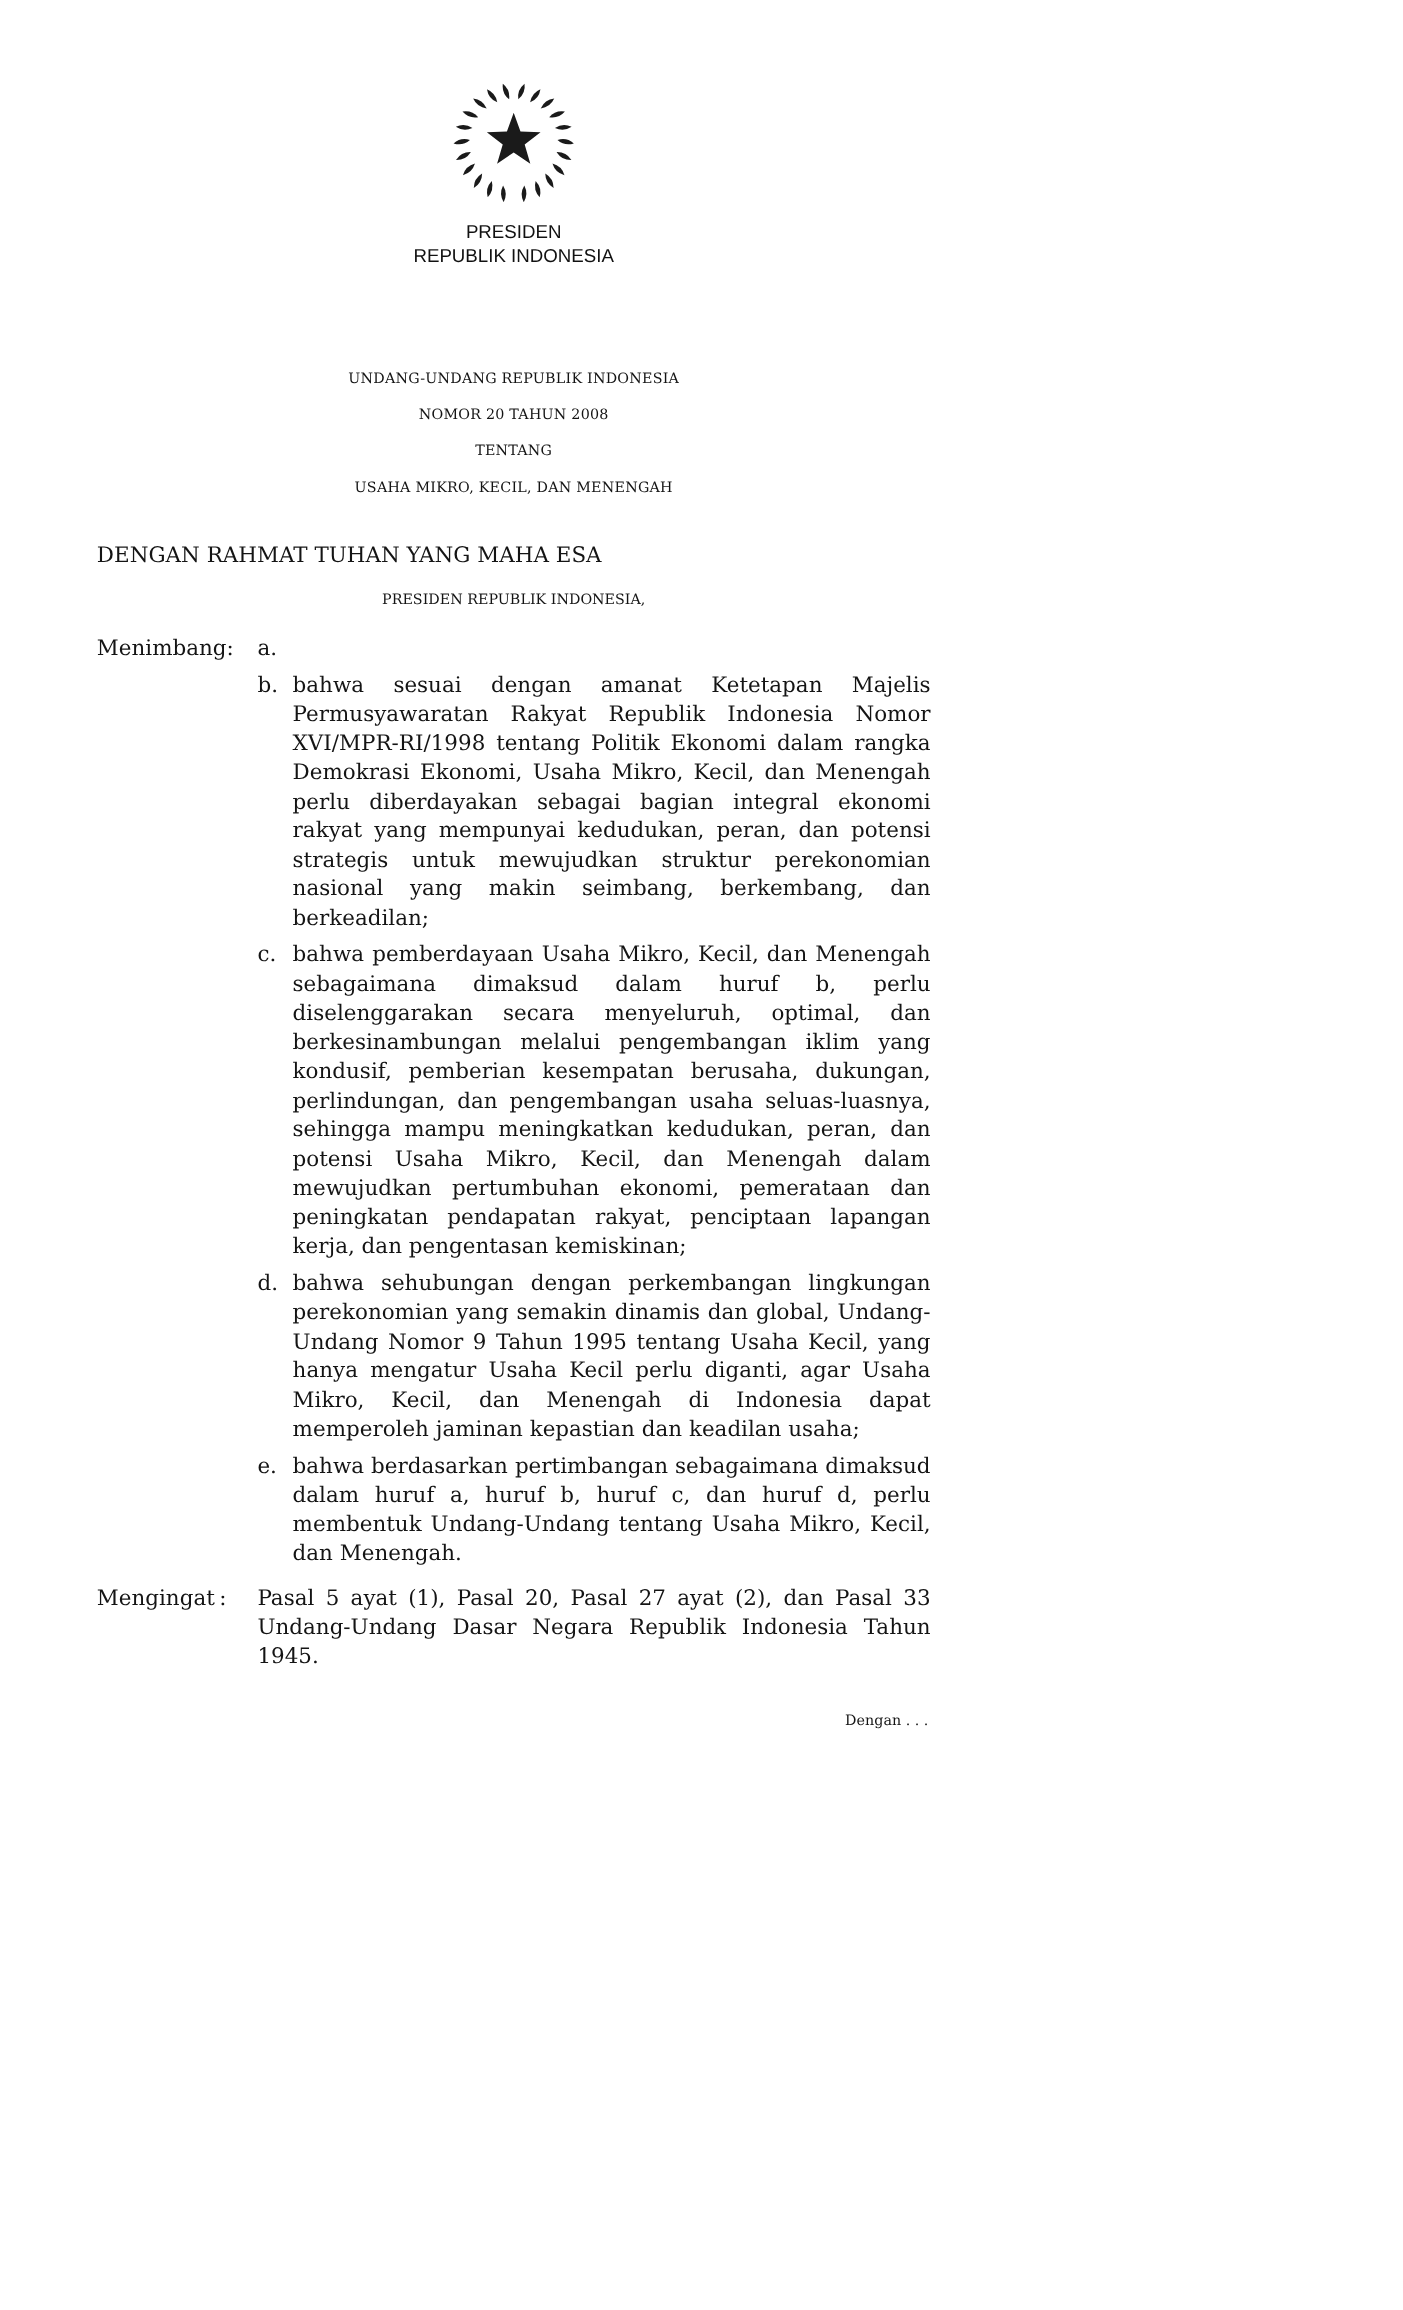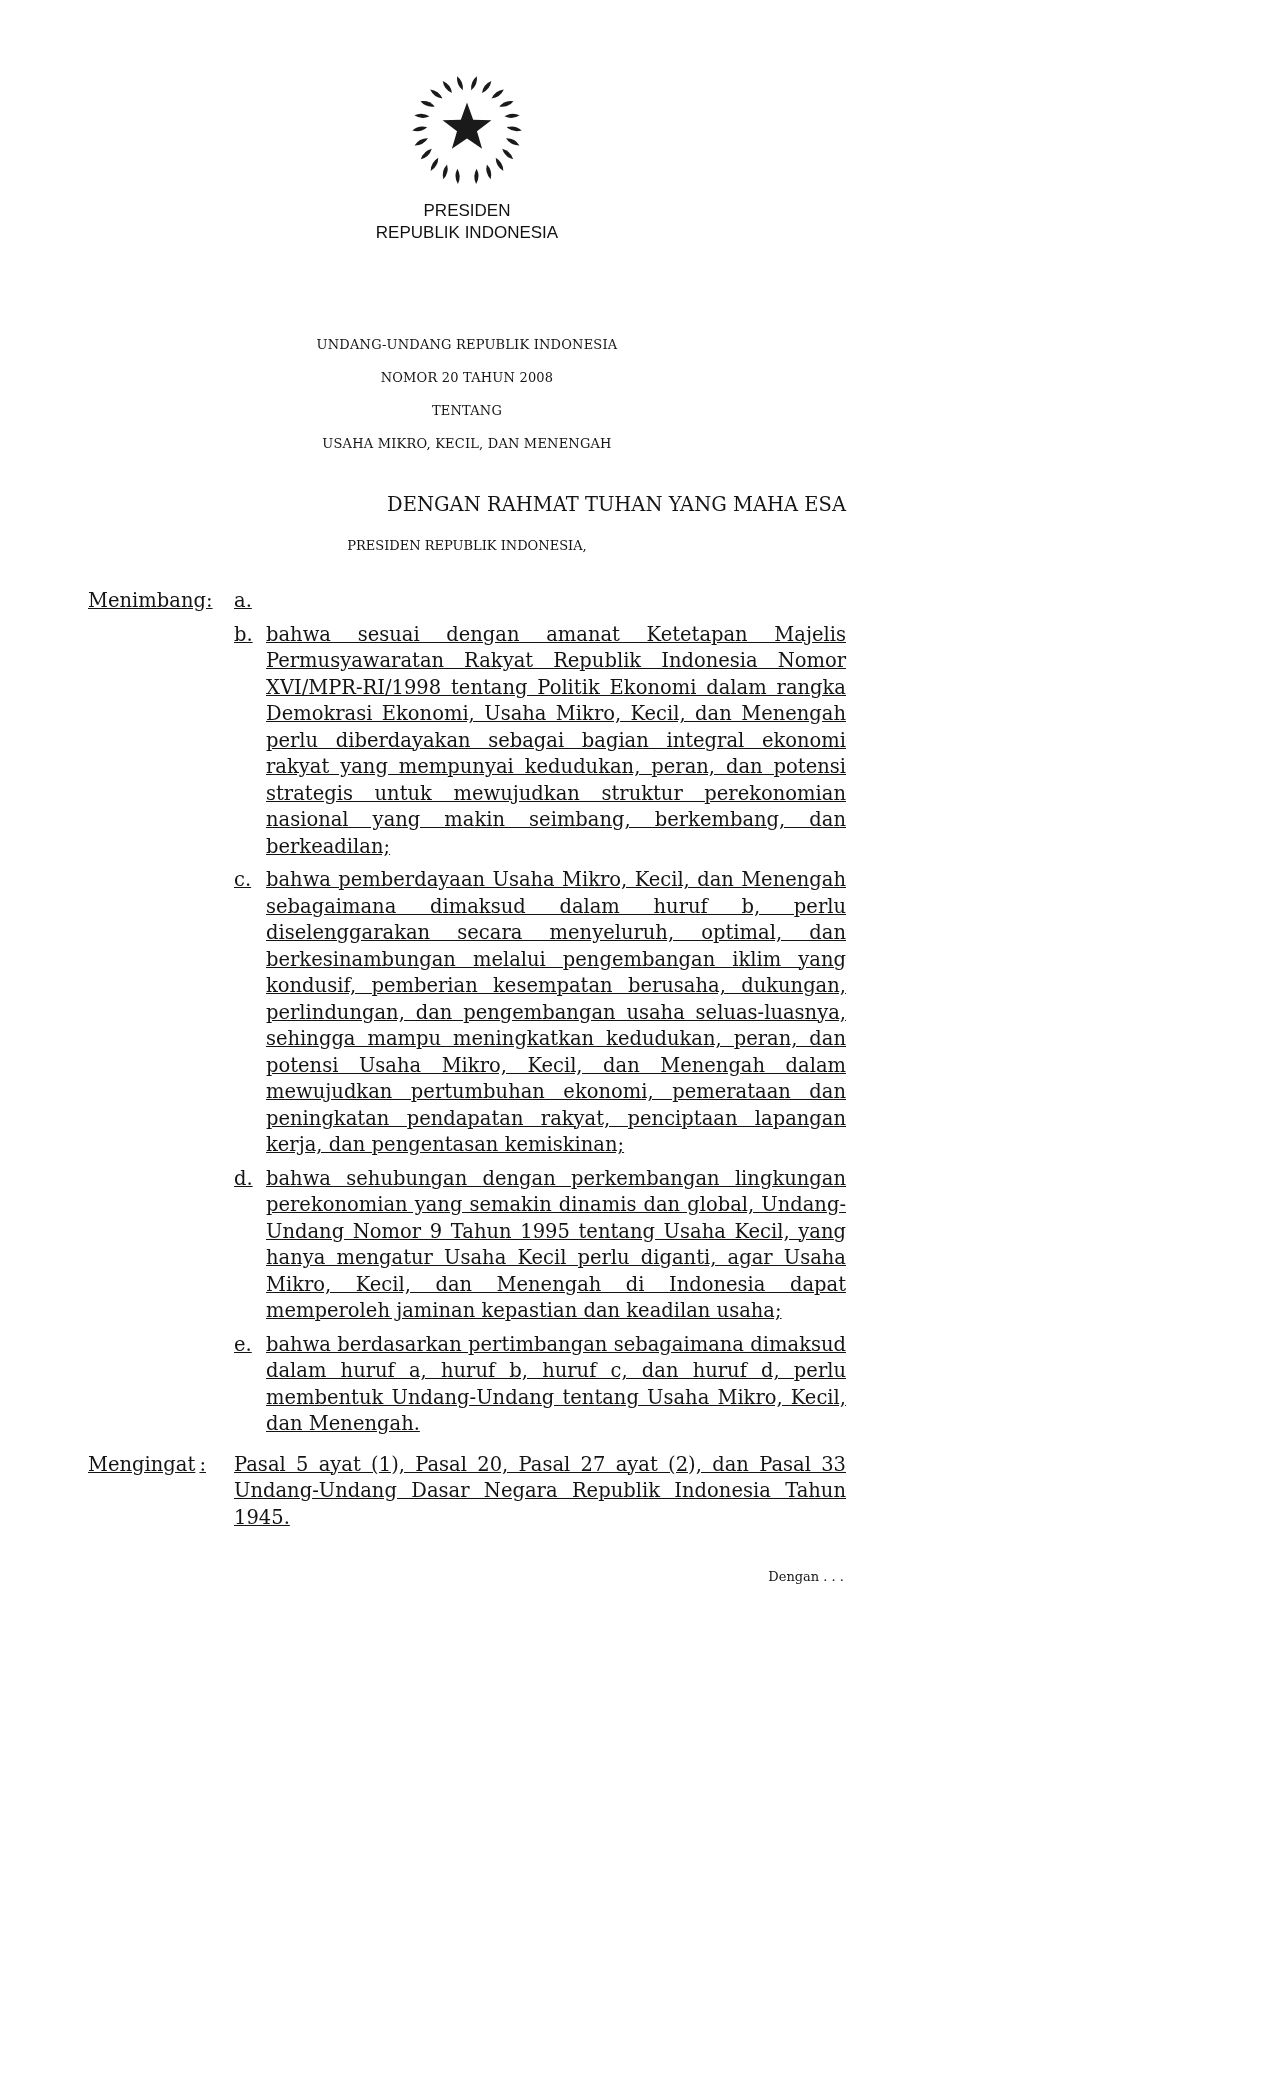--- a/index.html
+++ b/index.html
@@ -32,36 +32,35 @@
     color: #111;
   }
   .title-block {
     text-align: center;
     font-size: 13px;
     line-height: 33px;
     margin-top: 84px;
     letter-spacing: 0.2px;
   }
   .invocation {
-    text-align: right;
+    text-align: left;
     font-size: 19.5px;
     line-height: 33px;
     margin-top: 28px;
   }
   .authority {
     text-align: center;
     font-size: 13px;
     line-height: 33px;
     margin-top: 8px;
   }
   .clauses {
-    margin-top: 26px;
+    margin-top: 14px;
     font-size: 19.5px;
     line-height: 26.5px;
-    text-decoration: underline;
   }
   .clause-row {
     display: grid;
     grid-template-columns: 146px 32px 1fr;
     margin-bottom: 7px;
   }
   .clause-label {
     display: flex;
     justify-content: space-between;
     width: 118px;

